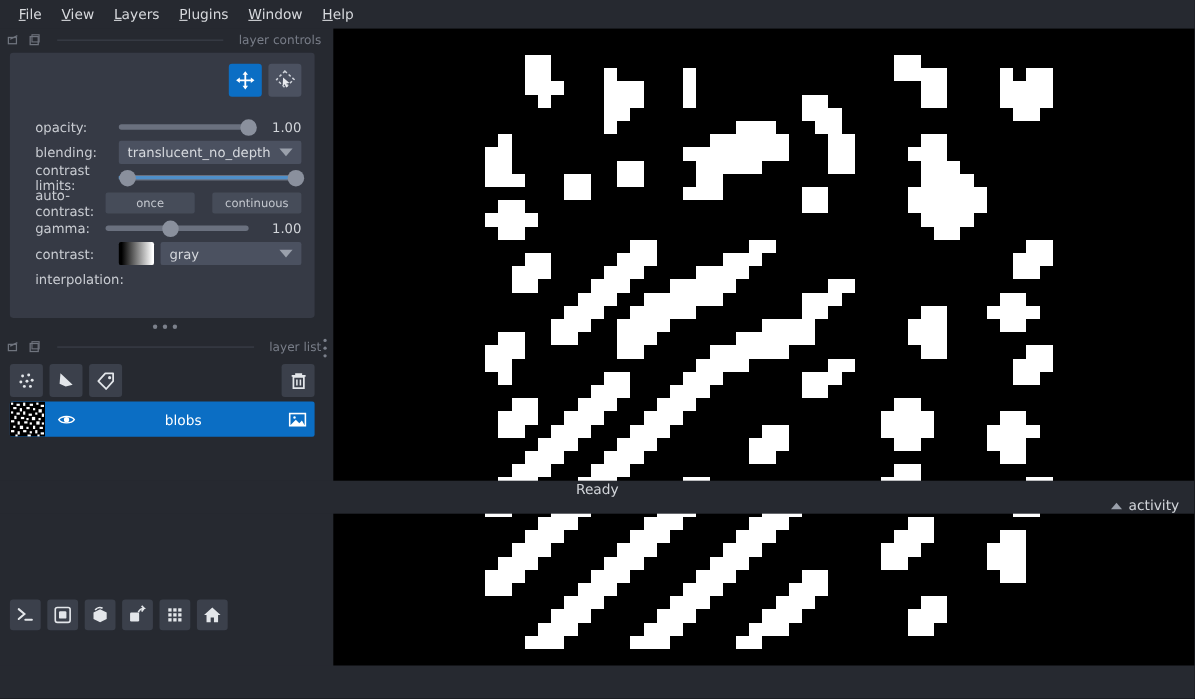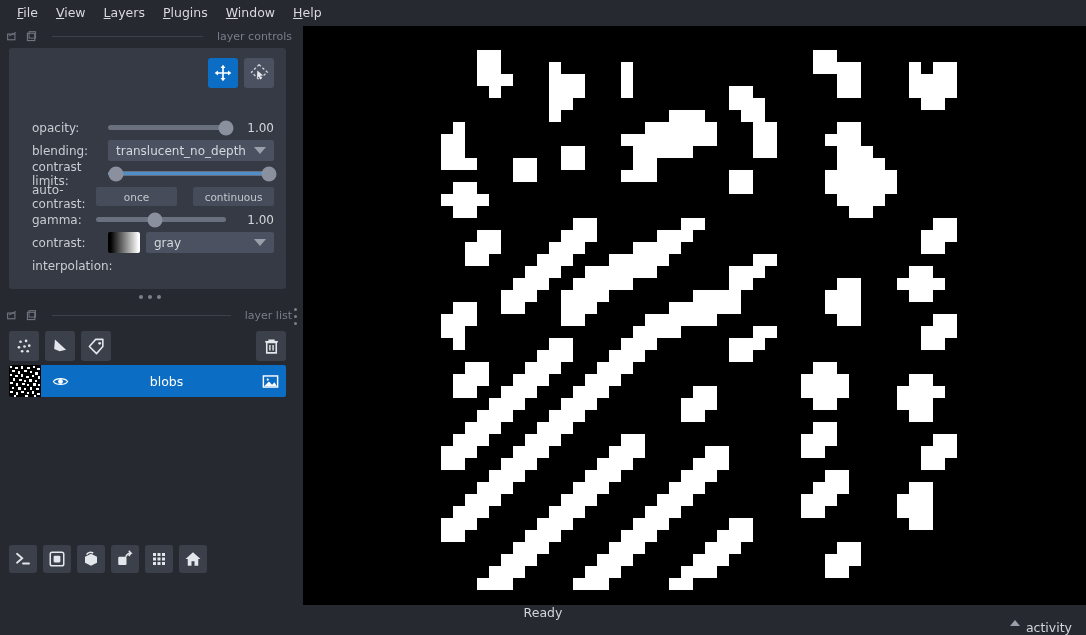--- a/index.html
+++ b/index.html
@@ -3,21 +3,21 @@
 <meta charset="utf-8">
 <style>
   * { box-sizing: border-box; margin: 0; padding: 0; }
   html, body {
     width: 1086px; height: 635px;
     background: #262930;
     font-family: "DejaVu Sans", "Liberation Sans", sans-serif;
     overflow: hidden;
     color: #d4d6da;
   }
-  #app { position: relative; width: 1086px; height: 635px; }
+  #app { position: relative; width: 1086px; height: 467px; }
 
   
   #menubar {
     position: absolute; left: 0; top: 0; width: 1086px; height: 26px;
     background: #262930; display: flex; align-items: center; padding-left: 8px;
   }
   .menu-item {
     font-size: 12.5px; color: #d7d9dd; padding: 3px 9px; line-height: 14px;
     white-space: nowrap; cursor: default;
   }
@@ -41,21 +41,21 @@
     margin: 2px 14px 0 9px; background: #363a45; border-radius: 3px;
     height: 241px; position: relative; padding: 10px 12px 0 12px;
   }
   .mode-row { display: flex; justify-content: flex-end; gap: 6px; height: 30px; }
   .mode-btn {
     width: 30px; height: 30px; border-radius: 3px; background: #4b5160;
     display: flex; align-items: center; justify-content: center;
   }
   .mode-btn.active { background: #0b6ec4; }
 
-  .ctrl-grid { margin-top: 28px; }
+  .ctrl-grid { margin-top: 16px; }
   .ctrl-row { display: flex; align-items: center; height: 23px; margin-bottom: 0px; }
   .ctrl-label {
     width: 98px; font-size: 12px; color: #c9ccd2; text-align: left; padding-left: 11px;
   }
   .ctrl-field { flex: 1; display: flex; align-items: center; }
 
   
   .slider { position: relative; height: 16px; display: flex; align-items: center; }
   .slider .track { position: absolute; left: 0; right: 0; height: 5px; border-radius: 3px; background: #6a707e; }
   .slider .fill  { position: absolute; height: 3px; background: #4f8fc9; }
@@ -128,21 +128,21 @@
   }
   #blobs { position: absolute; left: 114px; top: 0px; }
   #blobs rect { shape-rendering: crispEdges; }
 
   
   #statusbar {
     position: absolute; left: 0; bottom: 0; width: 1086px; height: 30px;
     background: #262930; display: flex; align-items: center; padding: 0 14px; flex-direction: column;
   }
   #status-text { font-size: 12.5px; color: #d2d5da; }
-  #activity-btn { margin-left: auto; display: flex; align-items: flex-start; gap: 6px; font-size: 12.5px; color: #d2d5da; }
+  #activity-btn { margin-left: auto; display: flex; align-items: center; gap: 6px; font-size: 12.5px; color: #d2d5da; }
   .tri-up { width: 0; height: 0; border-left: 5px solid transparent; border-right: 5px solid transparent;
             border-bottom: 6px solid #9aa0ab; }
 </style>
 </head>
 <body>
 
 <div id="app">
 
   <div id="menubar">
     <div class="menu-item"><u>F</u>ile</div>

